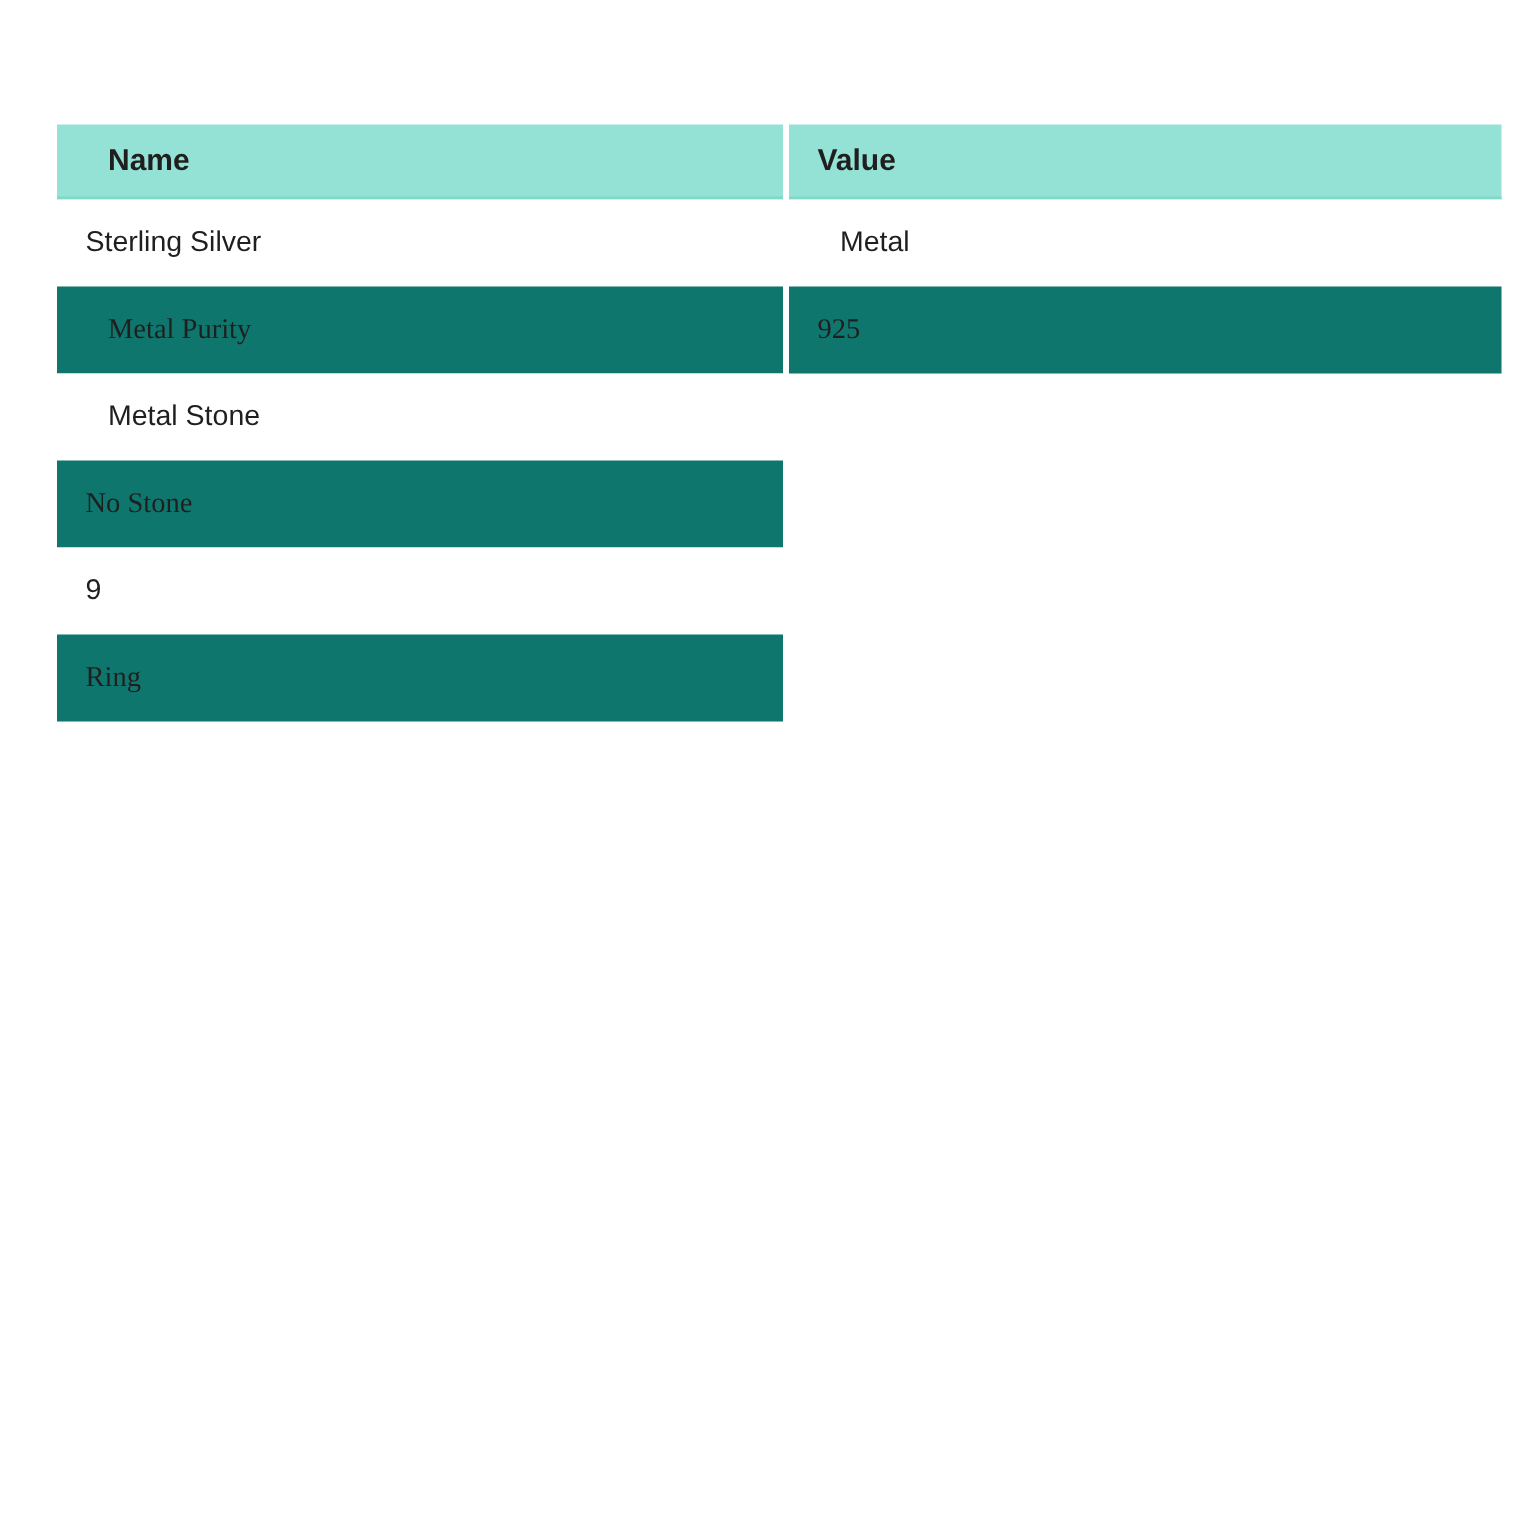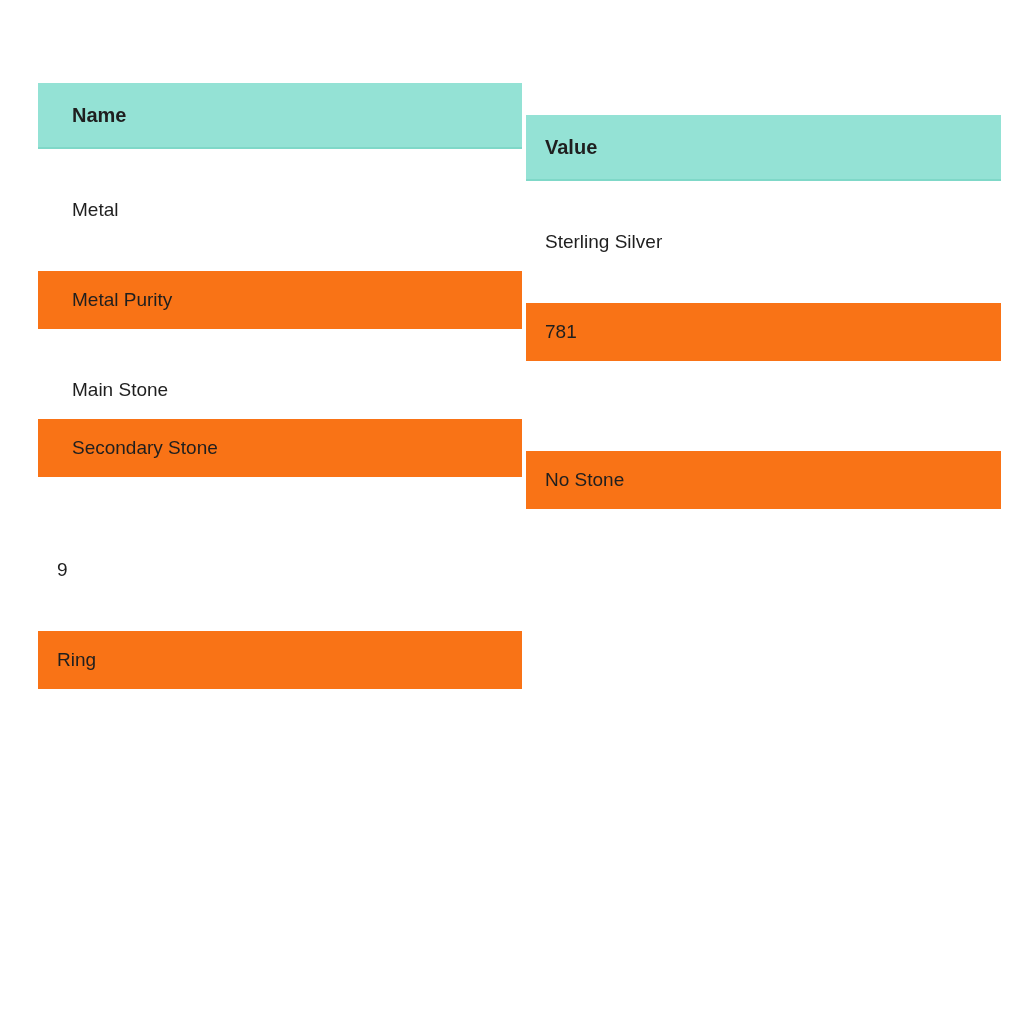--- a/index.html
+++ b/index.html
@@ -16,70 +16,70 @@
     top: 83px;
     width: 963px;
   }
   .t-row {
     display: grid;
     grid-template-columns: 484px 475px;
     column-gap: 4px; 
     background: transparent;
   }
   .t-row.header .cell {
-    height: 66px;
+    height: 50px;
     background: #94e2d5;
     border-bottom: 2px solid #7fd8c8;
     font-size: 20px;
     font-weight: 600;
   }
   .t-row.body .cell {
     height: 58px;
     background: #ffffff;
     font-size: 19px;
     font-weight: 400;
   }
   .t-row.body.striped .cell {
-    background: #f97316;
+    background: #0f766e;
+    font-family: Liberation Serif, serif;
   }
   .cell {
     display: flex;
     align-items: center;
     overflow: hidden;
     white-space: nowrap;
   }
   .cell.name-col  { padding-left: 34px; }
-  .cell.value-col { padding-left: 19px; margin-top: 32px; }
+  .cell.value-col { padding-left: 19px; }
 </style>
 </head>
 <body>
 
 <div class="attr-table">
 
   <div class="t-row header">
     <div class="cell name-col">Name</div>
     <div class="cell value-col">Value</div>
   </div>
 
   <div class="t-row body">
+    <div class="cell value-col">Sterling Silver</div>
     <div class="cell name-col">Metal</div>
-    <div class="cell value-col">Sterling Silver</div>
   </div>
 
   <div class="t-row body striped">
     <div class="cell name-col">Metal Purity</div>
-    <div class="cell value-col">781</div>
+    <div class="cell value-col">925</div>
   </div>
 
   <div class="t-row body">
-    <div class="cell name-col">Main Stone</div>
+    <div class="cell name-col">Metal Stone</div>
   </div>
 
   <div class="t-row body striped">
-    <div class="cell name-col">Secondary Stone</div>
     <div class="cell value-col">No Stone</div>
   </div>
 
   <div class="t-row body">
     <div class="cell value-col">9</div>
   </div>
 
   <div class="t-row body striped">
     <div class="cell value-col">Ring</div>
   </div>

